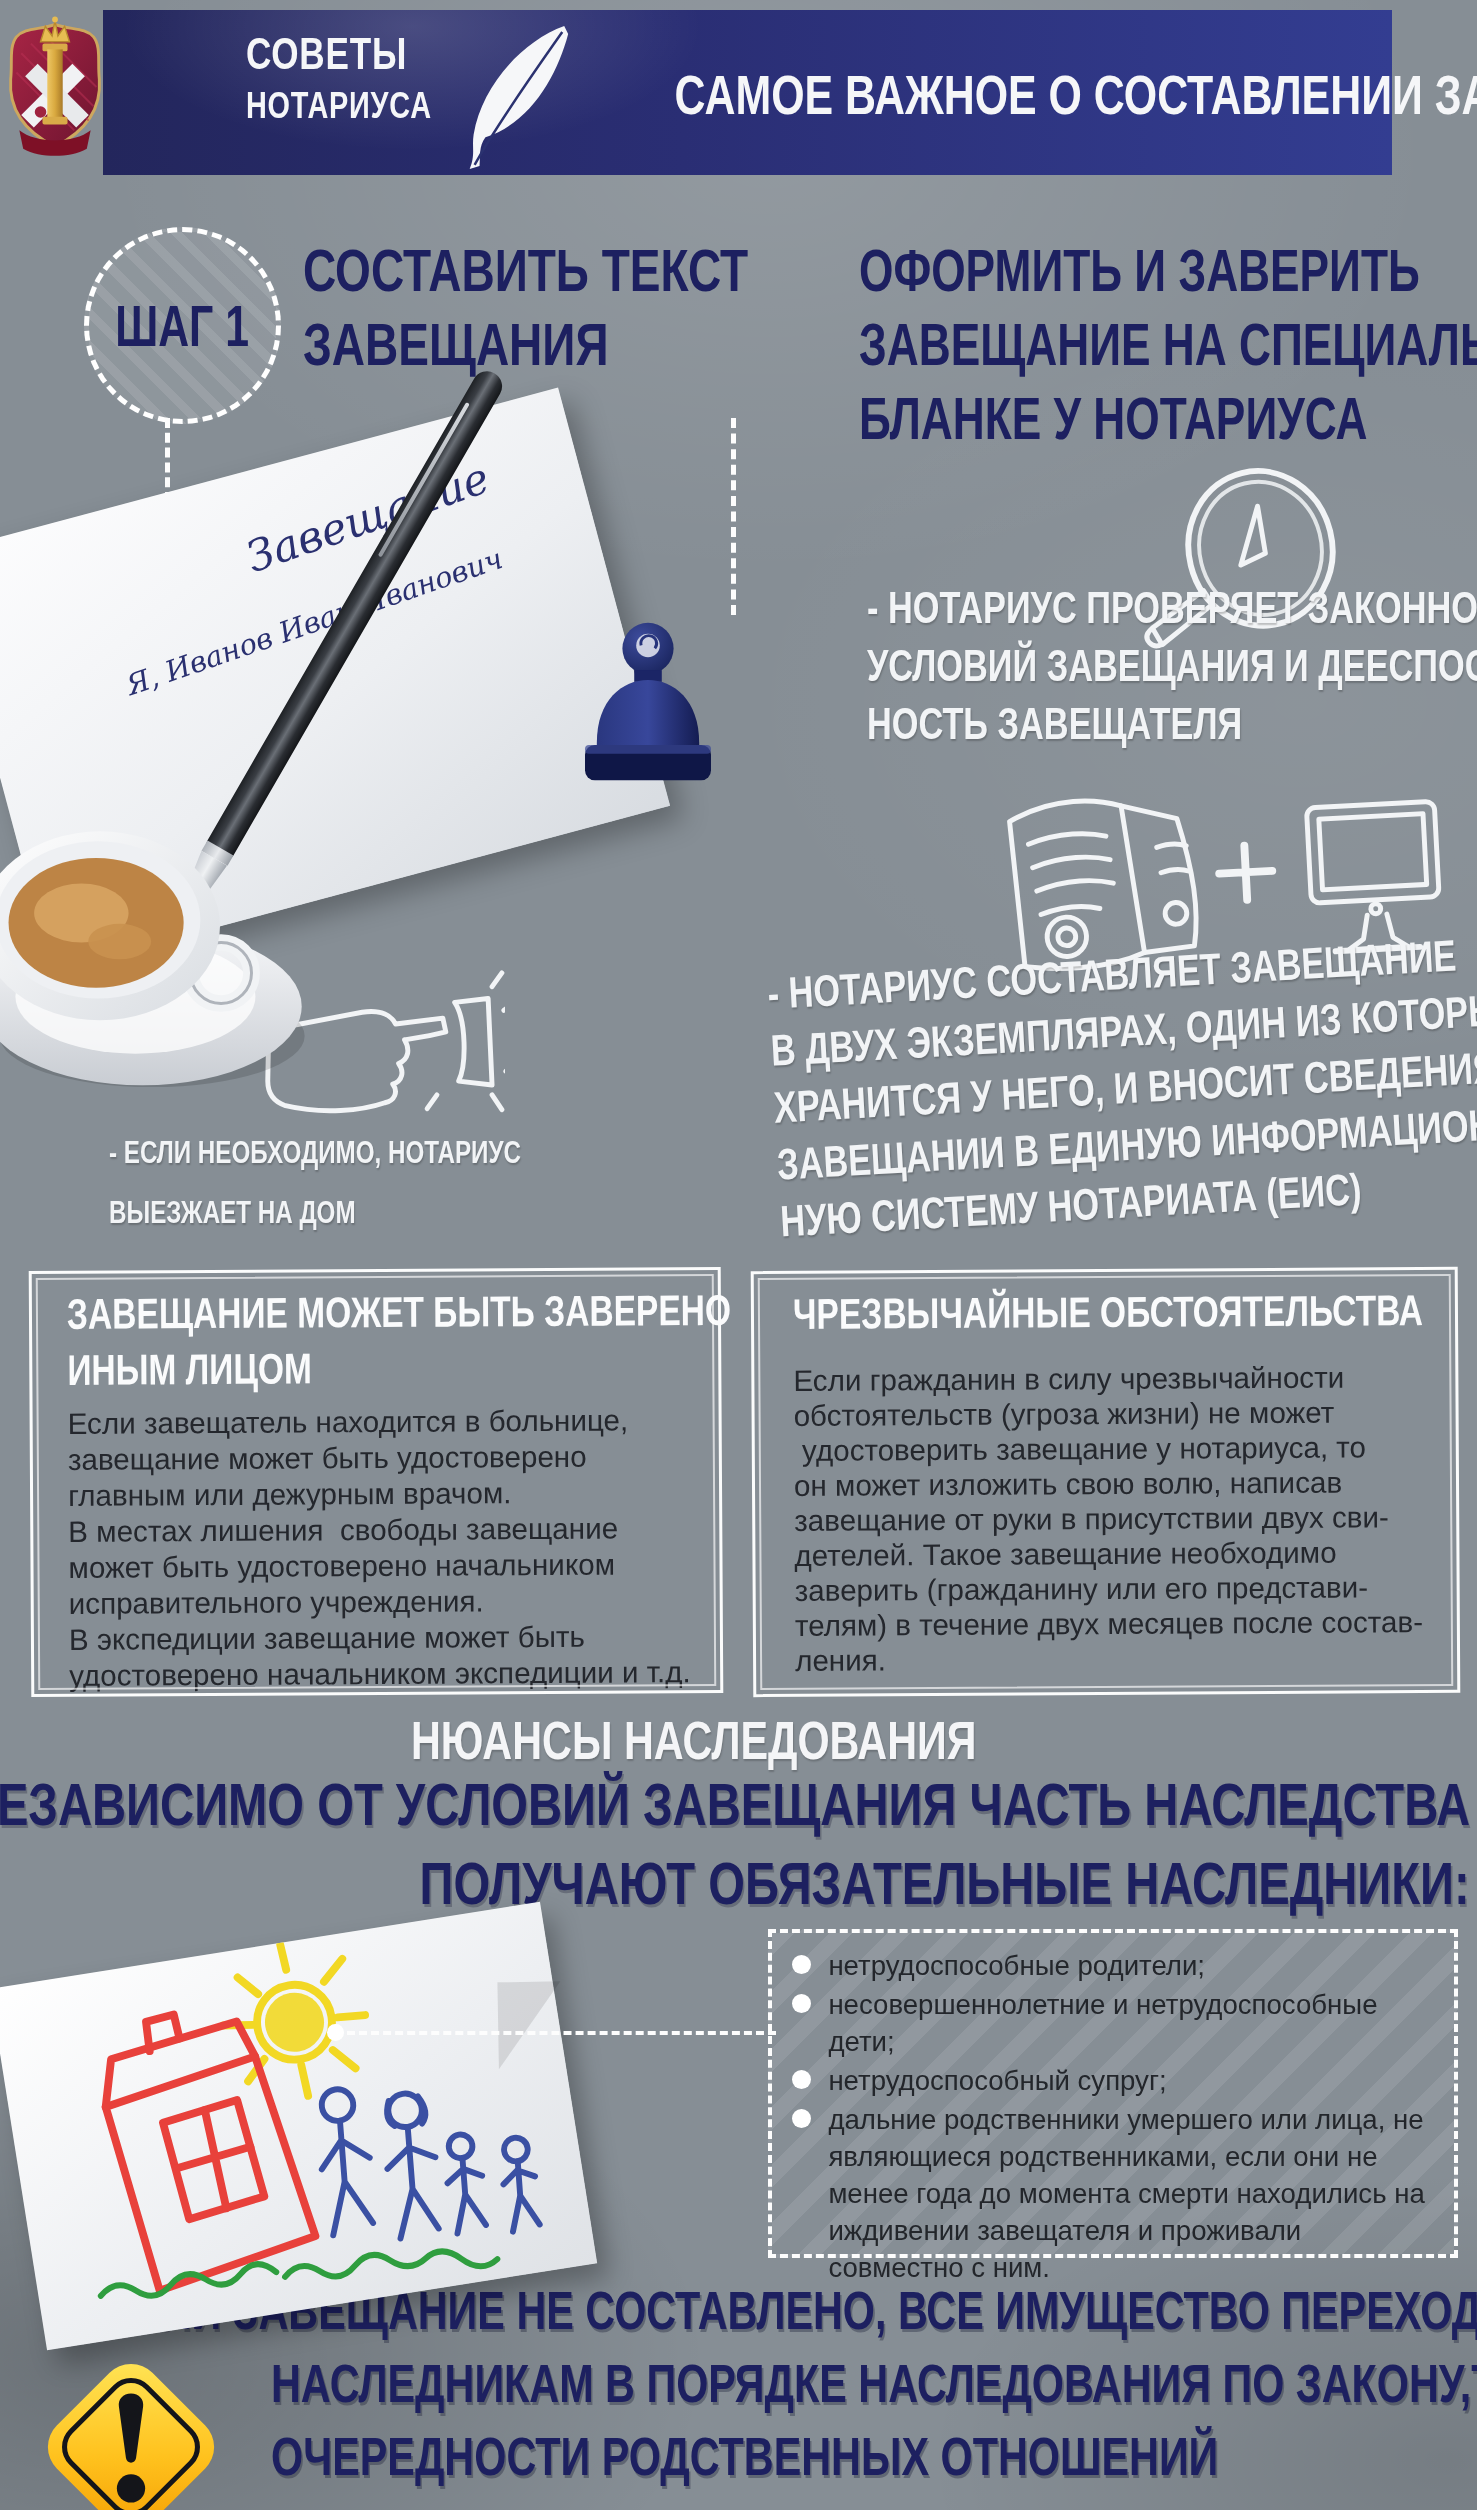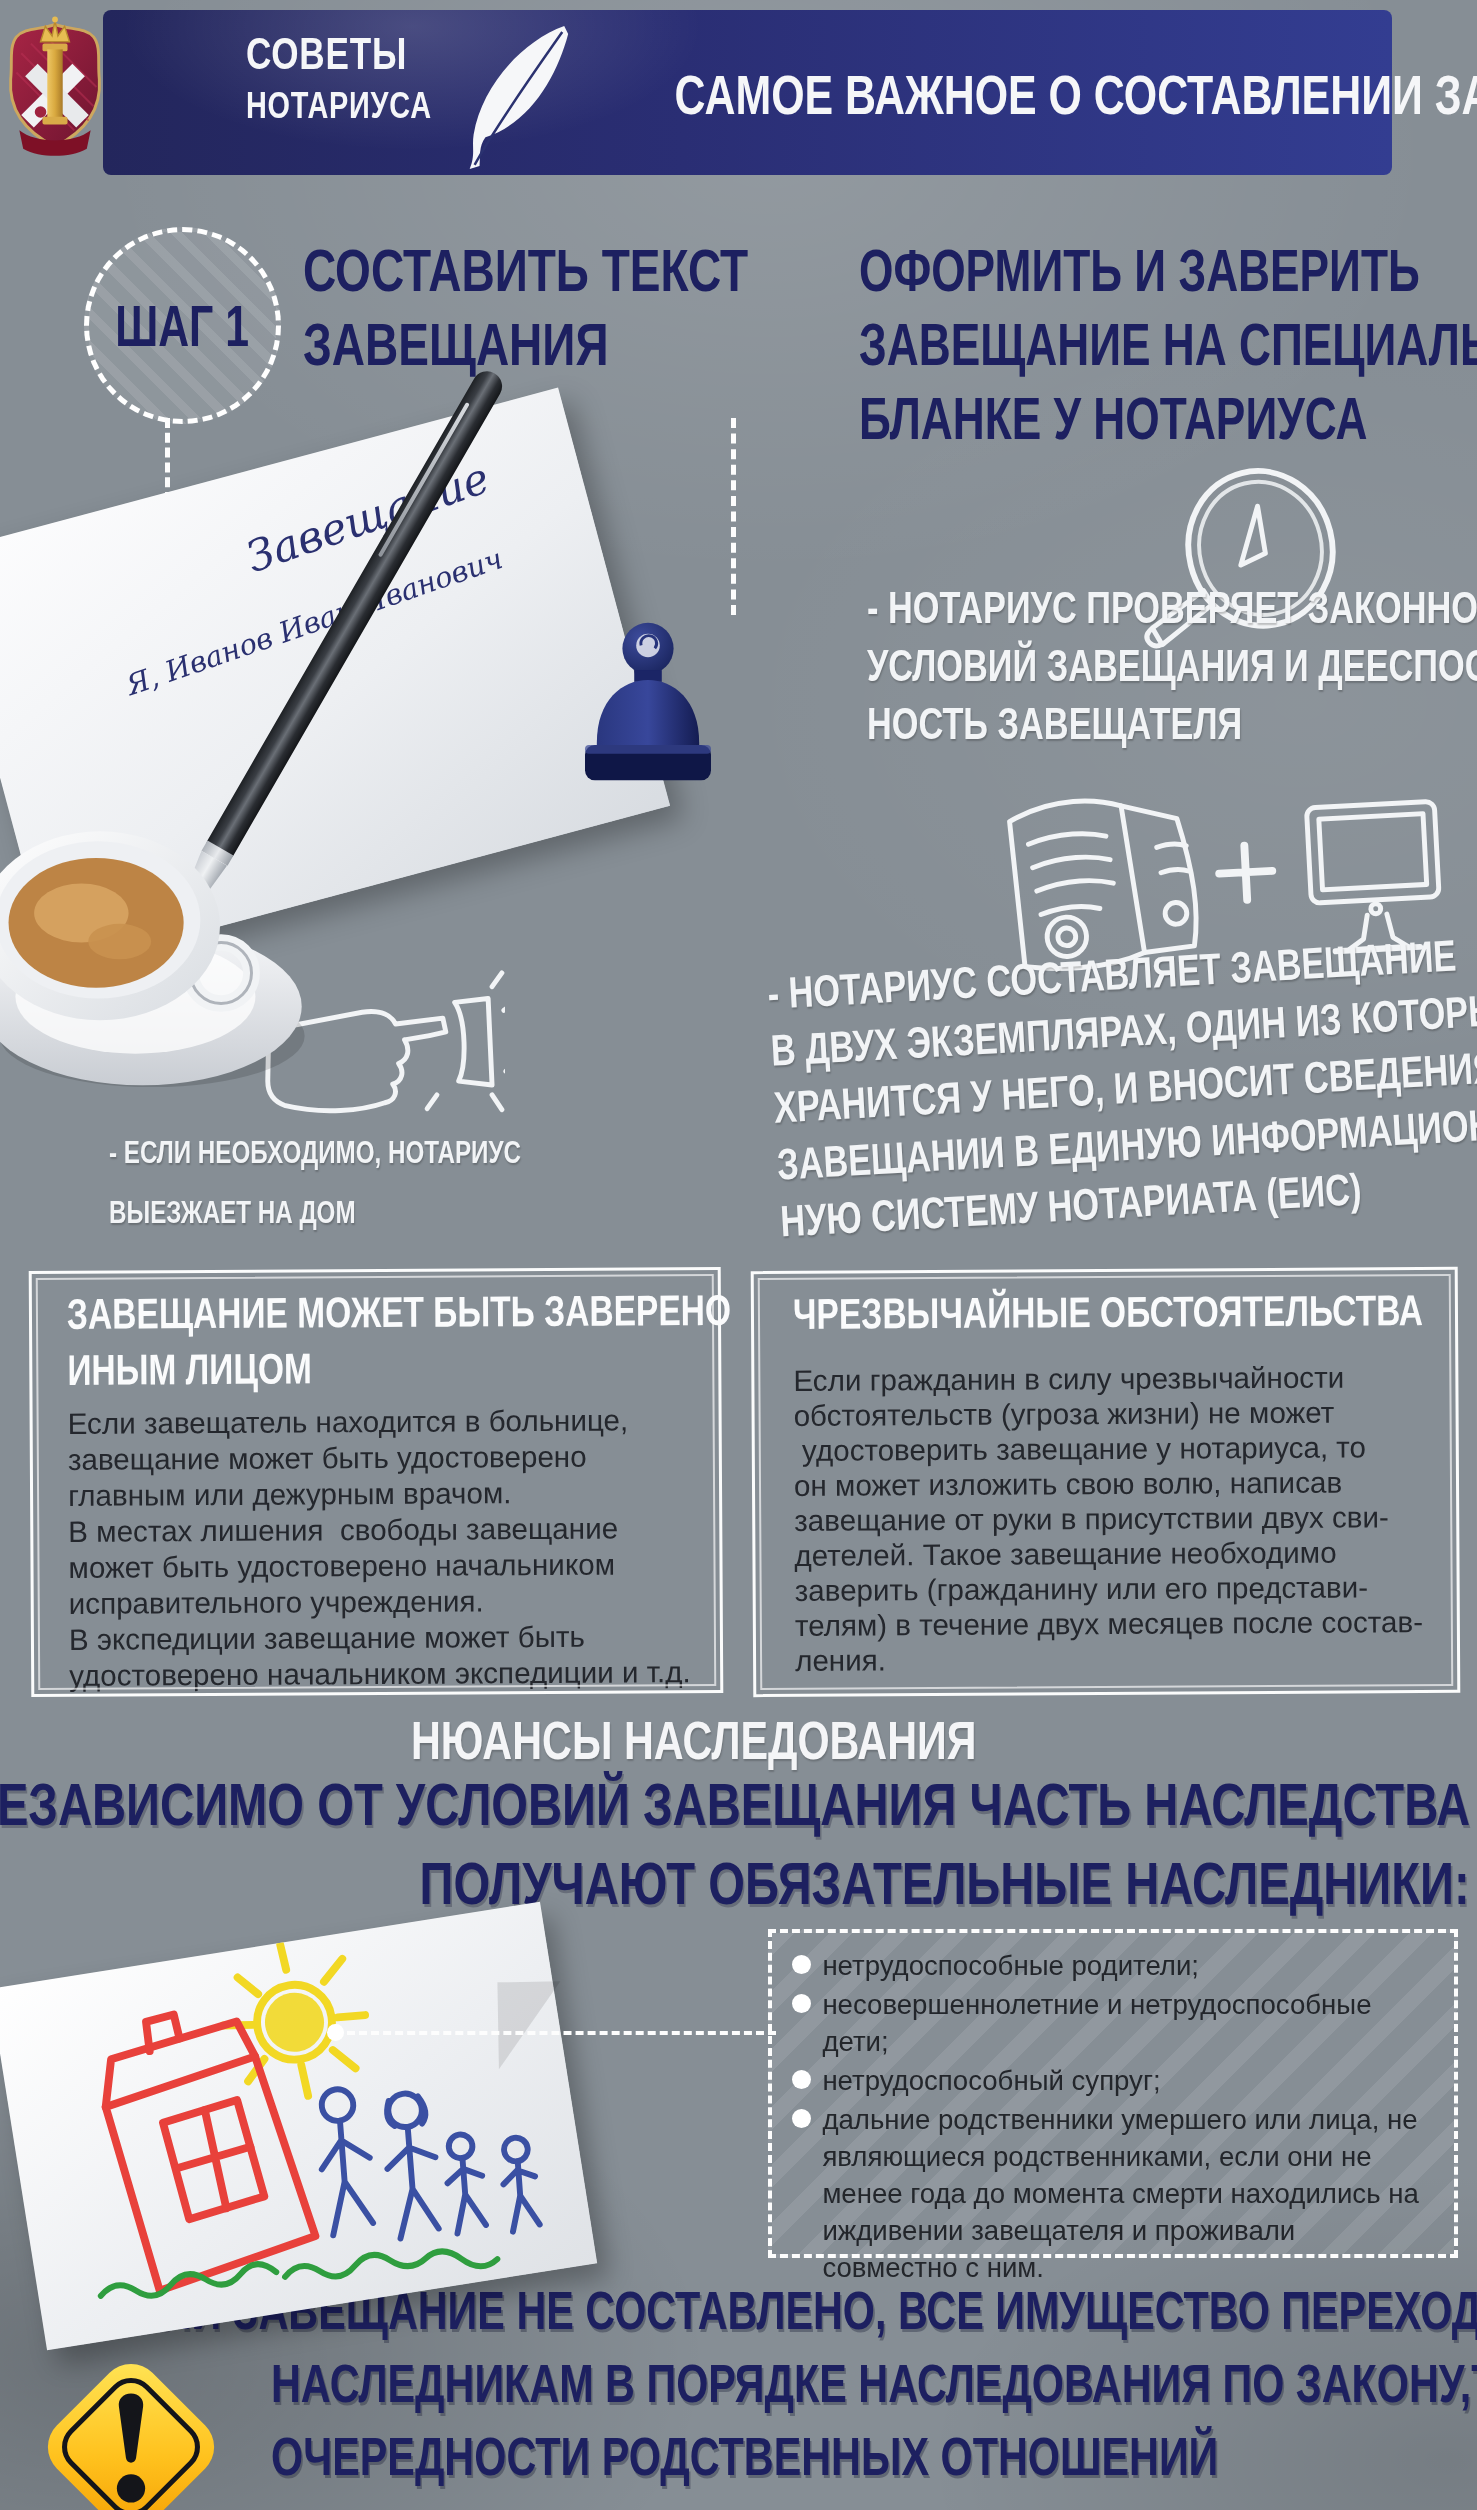--- a/index.html
+++ b/index.html
@@ -11,21 +11,21 @@
       radial-gradient(887px 591px at 88% 28%, rgba(255,255,255,.05), transparent 65%),
       radial-gradient(887px 512px at 6% 94%, rgba(0,0,0,.20), transparent 70%),
       radial-gradient(749px 414px at 98% 98%, rgba(0,0,0,.12), transparent 70%);}
   .abs{position:absolute;}
   .cond{display:block;transform:scaleX(.78);transform-origin:0 0;white-space:nowrap;}
   .cond-c{display:block;transform:scaleX(.78);transform-origin:50% 0;white-space:nowrap;}
   .cond-r{display:block;transform:scaleX(.80);transform-origin:100% 0;white-space:nowrap;}
 
   
   .topbar{position:absolute;left:103px;top:9.9px;width:1289px;height:165px;
-    background:linear-gradient(90deg,#23265C 0%,#2A2E74 45%,#333D91 100%);border-radius:8px;}
+    background:linear-gradient(90deg,#23265C 0%,#2A2E74 45%,#333D91 100%);}
   .topbar::before{content:"";position:absolute;inset:0;
     background:radial-gradient(414px 177px at 24% 10%, rgba(255,255,255,.16), transparent 70%);}
   .brand1{position:absolute;left:143px;top:17.7px;font-size:45px;font-weight:bold;color:#F5F6F8;letter-spacing:1px;}
   .brand2{position:absolute;left:143px;top:75px;font-size:37px;font-weight:bold;color:#F5F6F8;letter-spacing:1px;}
   .quill{position:absolute;left:347px;top:7.9px;}
   .htitle{position:absolute;left:473px;top:53px;width:896px;text-align:center;
     font-size:55px;font-weight:bold;color:#F5F6F8;}
   .crest{position:absolute;left:2px;top:13.8px;}
 
   
@@ -82,21 +82,21 @@
     color:#F4F5F7;font-weight:bold;font-size:53px;text-shadow:1px 2px 2px rgba(0,0,0,.2);}
   .nu-sub{position:absolute;right:7.9px;color:#1D2060;font-weight:bold;font-size:59px;
     text-shadow:2px 3px 0 rgba(10,12,40,.25);}
   .nu1{top:1771px;}
   .nu2{top:1850px;}
 
   
   .heirs{position:absolute;left:768px;top:1929px;width:690px;height:329px;box-sizing:border-box;
     border:4.9px dashed #FDFDFD;padding:13.8px 11.8px 0 19.7px;
     background-image:repeating-linear-gradient(135deg, rgba(255,255,255,.09) 0 15.8px, transparent 15.8px 41px);}
-  .heir-item{display:flex;gap:11px;margin-bottom:2px;}
+  .heir-item{display:flex;gap:17px;margin-bottom:2px;}
   .dot{flex:0 0 auto;width:19.7px;height:19.7px;border-radius:50%;background:#fff;margin-top:7.9px;}
   .htext{color:#23262B;font-size:27.6px;line-height:37px;max-width:601px;}
 
   
   .kidpaper{position:absolute;left:14.8px;top:1943px;width:557px;height:366px;z-index:2;
     transform:rotate(-9deg);background:linear-gradient(150deg,#FFFFFF 0%,#EDEFF2 55%,#DFE2E6 100%);
     box-shadow:9.9px 15.8px 25.6px rgba(0,0,0,.28);}
   .kfold{position:absolute;right:-2px;top:77px;width:0;height:0;
     border-top:87px solid rgba(0,0,0,.10);border-right:63px solid transparent;transform:rotate(8deg);}
   .conn{position:absolute;left:347px;top:2031px;width:429px;border-top:4.9px dashed #FDFDFD;z-index:3;}

